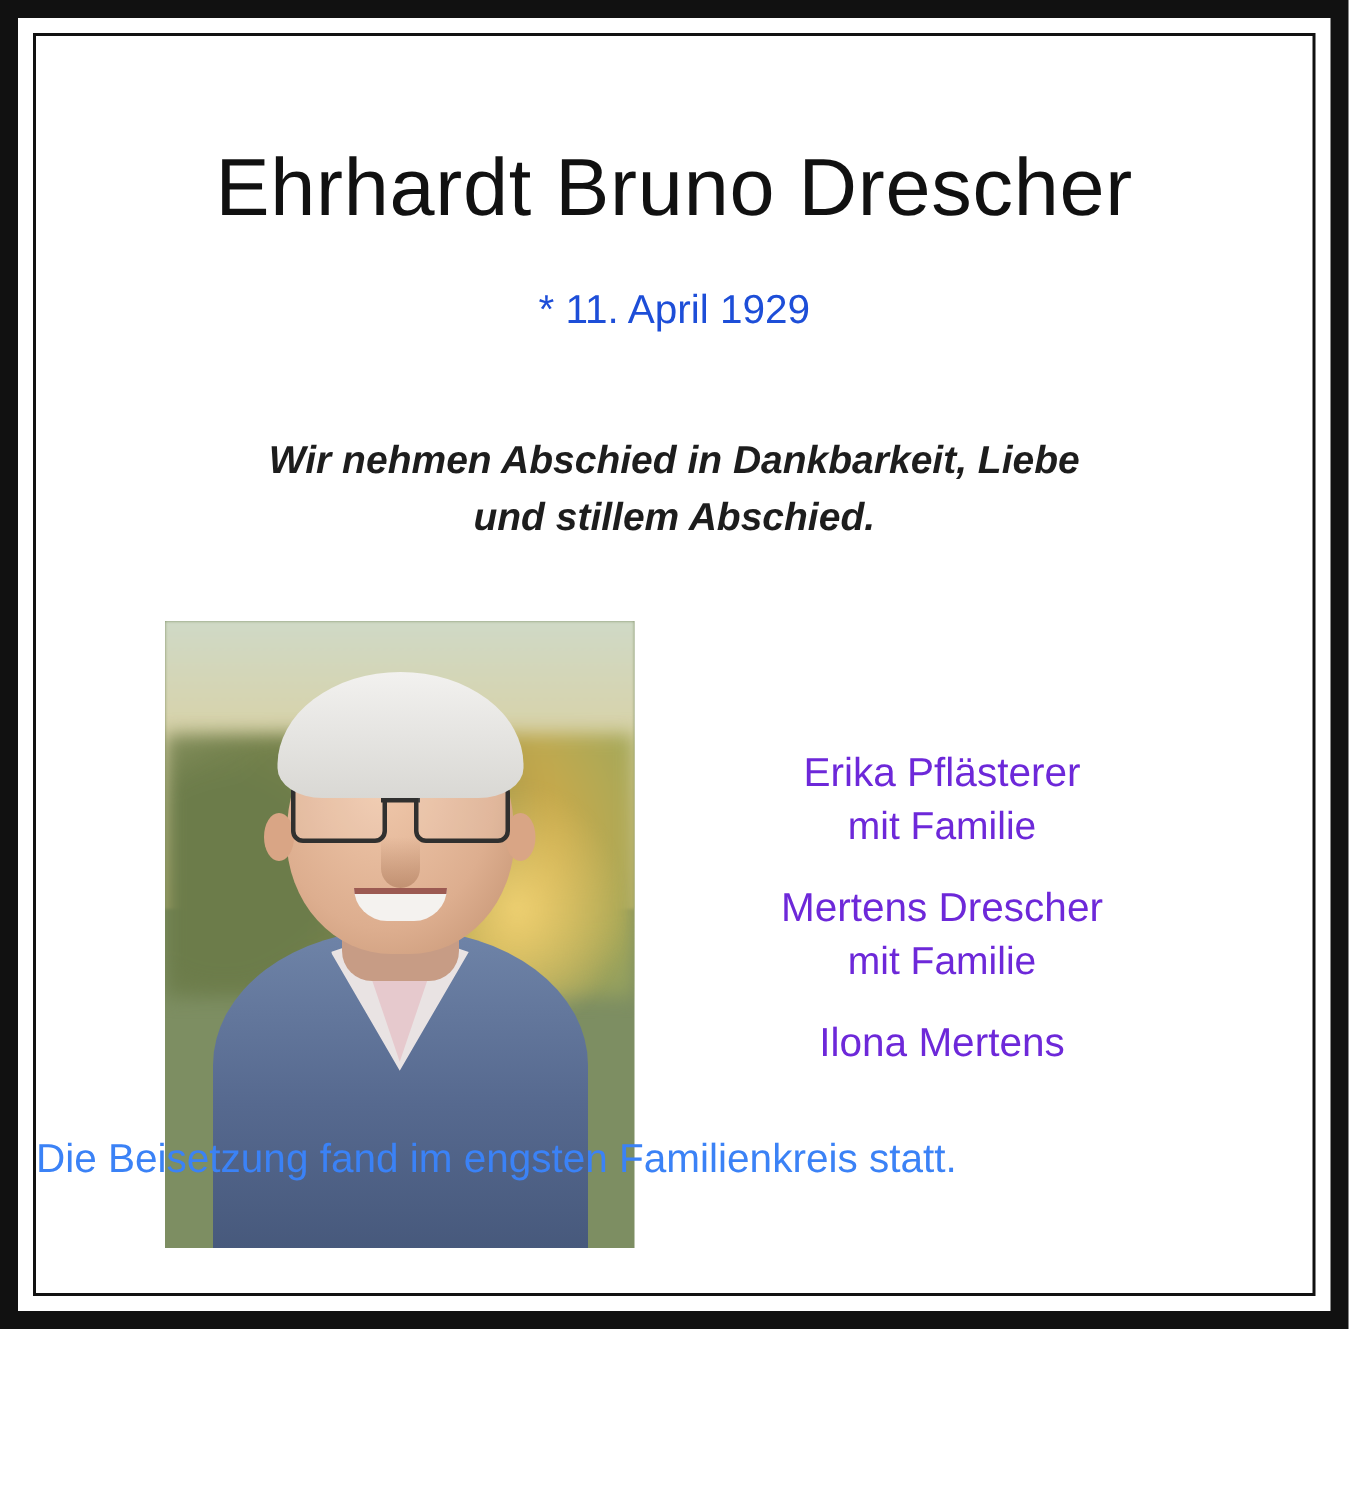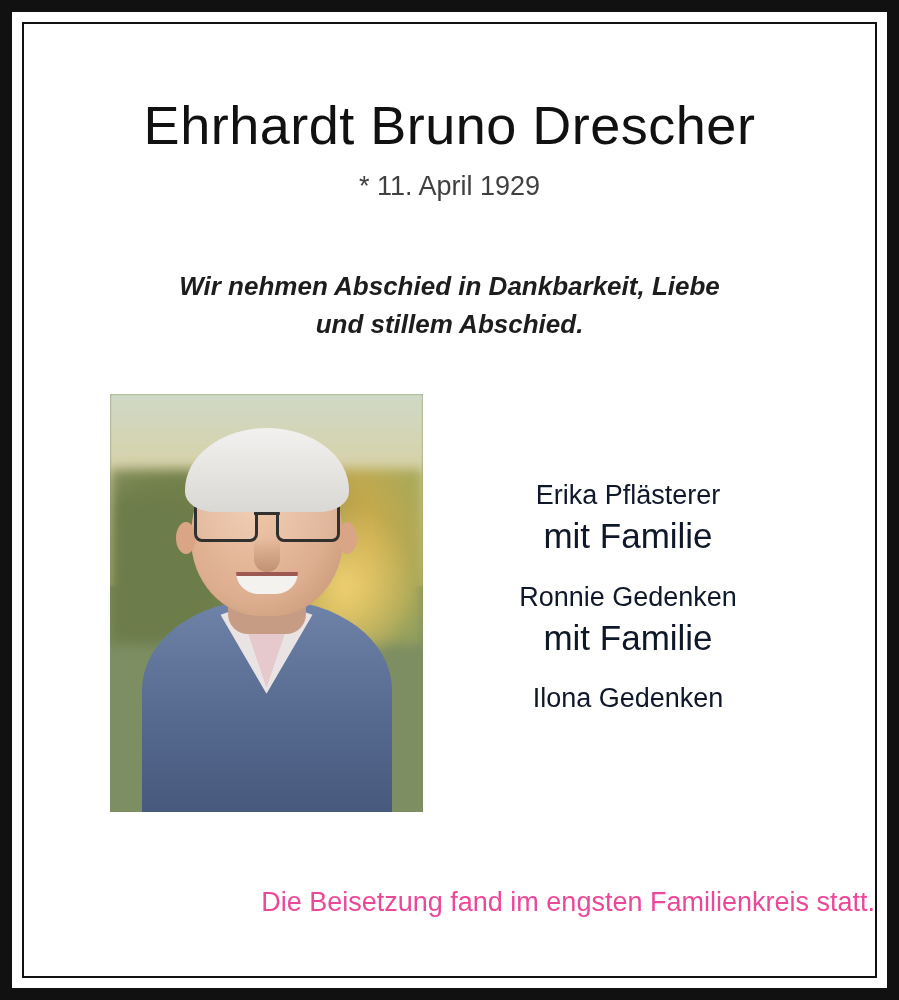--- a/index.html
+++ b/index.html
@@ -12,21 +12,21 @@
     height: 1000px;
     font-family: "Liberation Sans", sans-serif;
     color: #1a1a1a;
     overflow: hidden;
   }
   .notice-outer {
     position: absolute;
     left: 0;
     top: 0;
     width: 899px;
-    height: 1000px;
+    height: 886px;
     box-sizing: border-box;
     background: #ffffff;
     border: 12px solid #111111;
   }
   .notice-inner {
     position: absolute;
     left: 10px;
     top: 10px;
     right: 10px;
     bottom: 10px;
@@ -51,23 +51,23 @@
     color: #111111;
     margin-top: 72px;
     line-height: 1.1;
     white-space: nowrap;
   }
   .dates-row {
     display: flex;
     justify-content: center;
     align-items: baseline;
     gap: 104px;
-    margin-top: 16px;
+    margin-top: 36px;
     font-size: 27px;
-    color: #404040;
+    color: #1d4ed8;
   }
   .date-item {
     white-space: nowrap;
   }
   .verse {
     margin-top: 66px;
     text-align: center;
     font-style: italic;
     font-size: 26px;
     line-height: 1.45;
@@ -250,36 +250,36 @@
     box-shadow: inset 0 4px 0 #9c5a52;
   }
   .names-wrap {
     flex: 1;
     text-align: center;
     padding-top: 84px;
   }
   .survivor {
     font-size: 27px;
     line-height: 1.32;
-    color: #0f172a;
+    color: #6d28d9;
     margin-bottom: 20px;
   }
   .survivor:last-child { margin-bottom: 0; }
   .survivor .sub {
     display: block;
-    font-size: 35px;
+    font-size: 26px;
   }
   .closing {
     position: absolute;
     left: 0;
     right: 0;
-    bottom: 58px;
-    text-align: right;
+    bottom: 74px;
+    text-align: left;
     font-size: 27px;
-    color: #ec4899;
+    color: #3b82f6;
   }
 </style>
 </head>
 <body>
 
 <div class="notice-outer">
   <div class="notice-inner">
     <div class="content">
 
       <div class="deceased-name">Ehrhardt Bruno Drescher</div>
@@ -319,25 +319,25 @@
             <div class="hair"></div>
           </div>
         </div>
 
         <div class="names-wrap">
           <div class="survivor">
             <span>Erika Pflästerer</span>
             <span class="sub">mit Familie</span>
           </div>
           <div class="survivor">
-            <span>Ronnie Gedenken</span>
+            <span>Mertens Drescher</span>
             <span class="sub">mit Familie</span>
           </div>
           <div class="survivor">
-            <span>Ilona Gedenken</span>
+            <span>Ilona Mertens</span>
           </div>
         </div>
       </div>
 
       <div class="closing">Die Beisetzung fand im engsten Familienkreis statt.</div>
 
     </div>
   </div>
 </div>
 

